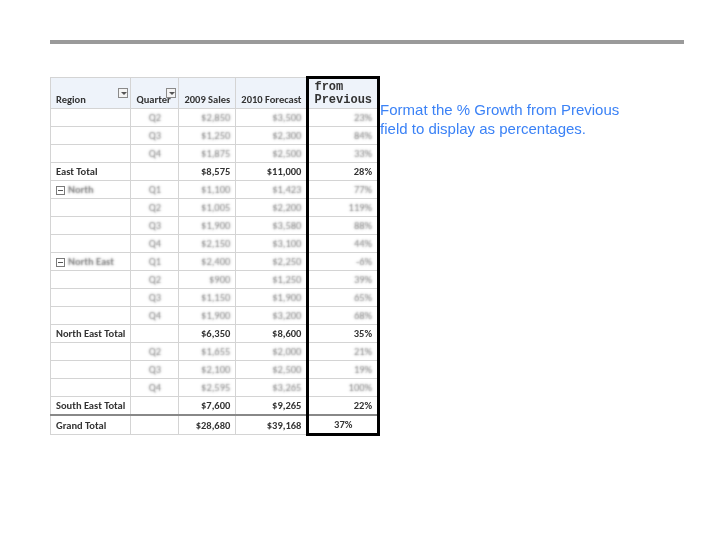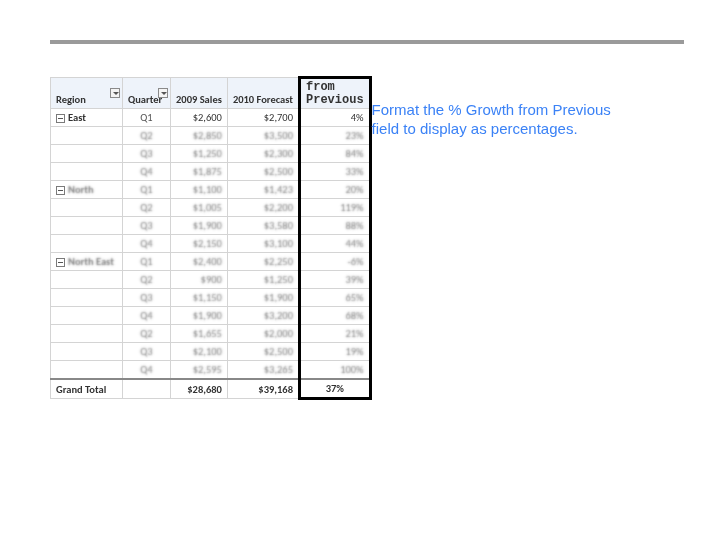--- a/index.html
+++ b/index.html
@@ -110,54 +110,54 @@
             </th>
             <th class="hdr-sales">2009 Sales</th>
             <th class="hdr-forecast">2010 Forecast</th>
             <th class="hdr-growth">
               <span>from</span><br>
               <span>Previous</span>
             </th>
           </tr>
         </thead>
         <tbody id="pivot-body">
-            <tr>
-              <td class="region"><span class="collapse"></span><b>East</b></td>
-              <td class="quarter">Q1</td>
-              <td class="num">$2,600</td>
-              <td class="num">$2,700</td>
-              <td class="num growth">4%</td>
-            </tr>
             <tr class="blur">
               <td class="region"></td>
               <td class="quarter">Q2</td>
               <td class="num">$2,850</td>
               <td class="num">$3,500</td>
               <td class="num growth">23%</td>
             </tr>
             <tr class="blur">
               <td class="region"></td>
               <td class="quarter">Q3</td>
               <td class="num">$1,250</td>
               <td class="num">$2,300</td>
               <td class="num growth">84%</td>
             </tr>
             <tr class="blur">
               <td class="region"></td>
               <td class="quarter">Q4</td>
               <td class="num">$1,875</td>
               <td class="num">$2,500</td>
               <td class="num growth">33%</td>
+            </tr>
+            <tr class="subtotal">
+              <td class="region">East Total</td>
+              <td class="quarter"></td>
+              <td class="num">$8,575</td>
+              <td class="num">$11,000</td>
+              <td class="num growth">28%</td>
             </tr>
             <tr class="blur">
               <td class="region"><span class="collapse"></span><b>North</b></td>
               <td class="quarter">Q1</td>
               <td class="num">$1,100</td>
               <td class="num">$1,423</td>
-              <td class="num growth">20%</td>
+              <td class="num growth">77%</td>
             </tr>
             <tr class="blur">
               <td class="region"></td>
               <td class="quarter">Q2</td>
               <td class="num">$1,005</td>
               <td class="num">$2,200</td>
               <td class="num growth">119%</td>
             </tr>
             <tr class="blur">
               <td class="region"></td>
@@ -194,20 +194,27 @@
               <td class="num">$1,900</td>
               <td class="num growth">65%</td>
             </tr>
             <tr class="blur">
               <td class="region"></td>
               <td class="quarter">Q4</td>
               <td class="num">$1,900</td>
               <td class="num">$3,200</td>
               <td class="num growth">68%</td>
             </tr>
+            <tr class="subtotal">
+              <td class="region">North East Total</td>
+              <td class="quarter"></td>
+              <td class="num">$6,350</td>
+              <td class="num">$8,600</td>
+              <td class="num growth">35%</td>
+            </tr>
             <tr class="blur">
               <td class="region"></td>
               <td class="quarter">Q2</td>
               <td class="num">$1,655</td>
               <td class="num">$2,000</td>
               <td class="num growth">21%</td>
             </tr>
             <tr class="blur">
               <td class="region"></td>
               <td class="quarter">Q3</td>
@@ -215,20 +222,27 @@
               <td class="num">$2,500</td>
               <td class="num growth">19%</td>
             </tr>
             <tr class="blur">
               <td class="region"></td>
               <td class="quarter">Q4</td>
               <td class="num">$2,595</td>
               <td class="num">$3,265</td>
               <td class="num growth">100%</td>
             </tr>
+            <tr class="subtotal">
+              <td class="region">South East Total</td>
+              <td class="quarter"></td>
+              <td class="num">$7,600</td>
+              <td class="num">$9,265</td>
+              <td class="num growth">22%</td>
+            </tr>
             <tr class="grandtotal lastrow">
               <td class="region">Grand Total</td>
               <td class="quarter"></td>
               <td class="num">$28,680</td>
               <td class="num">$39,168</td>
               <td class="num growth">37%</td>
             </tr>
           </tbody>
       </table>
     </div>

